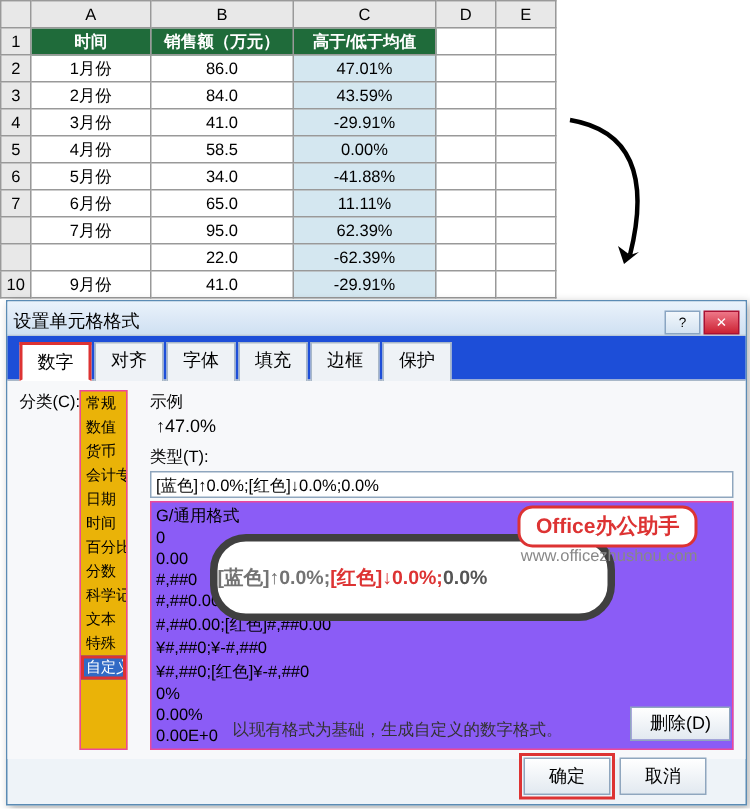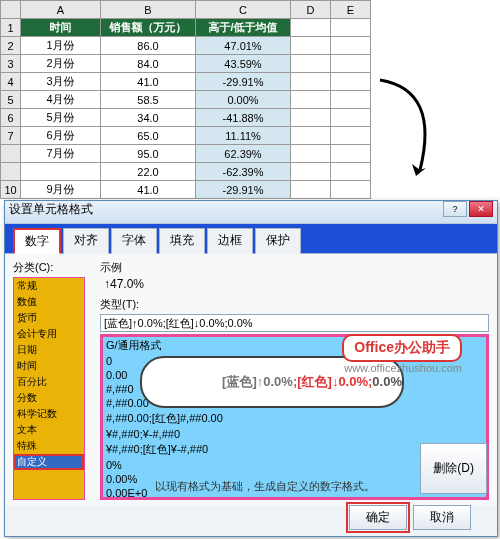--- a/index.html
+++ b/index.html
@@ -6,46 +6,46 @@
 .sheet{border-collapse:collapse;position:absolute;top:0;left:0}
 .sheet td,.sheet th{border:1px solid #999;text-align:center;padding:0;font-size:11px;height:18px;box-sizing:border-box}
 .colhdr{background:#e8e8e8;font-weight:normal;width:20px;height:16px}
 .rowhdr{background:#e8e8e8;width:20px}
 .colA{width:80px}.colB{width:95px}.colC{width:95px}.colD{width:40px}.colE{width:40px}
 .thdr{background:#1f6b3a;color:#fff;font-weight:bold}
 .hiC{background:#d4e7f0}
 .arrow{position:absolute;top:70px;left:370px;width:80px;height:120px}
 .arrow svg{width:100%;height:100%}
 .dlg{position:absolute;top:200px;left:4px;width:492px;height:335px;border:1px solid #5b8bb4;background:#eef3f8;box-shadow:2px 2px 6px rgba(0,0,0,.3)}
-.titlebar{background:linear-gradient(#eaf2fb,#cfe0f2);height:22px;display:flex;align-items:flex-start;padding:0 4px;font-size:12px;border-bottom:1px solid #b7c8da}
+.titlebar{background:linear-gradient(#eaf2fb,#cfe0f2);height:22px;display:flex;align-items:flex-end;padding:0 4px;font-size:12px;border-bottom:1px solid #b7c8da}
 .titlebar .t{flex:1}
 .winbtn{width:22px;height:14px;margin-left:2px;border:1px solid #8aa5c2;background:linear-gradient(#f2f7fc,#d4e3f1);font-size:9px;display:flex;align-items:center;justify-content:center;cursor:pointer}
 .winbtn.close{background:linear-gradient(#e78,#c23);color:#fff;border-color:#a13}
 .tabs{display:flex;padding:4px 8px 0 8px;background:#1d4ed8}
 .tab{padding:3px 10px;border:1px solid #a9b8c8;border-bottom:none;margin-right:2px;background:#eef2f6;cursor:pointer;font-size:12px}
 .tab.active{background:#fff;border:2px solid #d33;border-bottom:1px solid #fff;position:relative;z-index:2}
 .dlgbody{display:flex;padding:6px 8px;background:#f7f8fa;height:240px;border-top:1px solid #a9b8c8;margin-top:-1px}
-.catcol{width:72px;display:flex;flex-direction:column}
+.catcol{width:72px;display:flex;flex-direction:row}
 .catlbl{font-size:11px;margin-bottom:2px}
 .catlist{flex:1;background:#eab308;border:1px solid #ec4899;overflow:hidden;font-size:10px}
 .catlist div{padding:1px 3px;white-space:nowrap;cursor:pointer}
 .catlist div.sel{background:#316ac5;color:#fff;outline:2px solid #d33;outline-offset:-2px}
 .rcol{flex:1;margin-left:15px;display:flex;flex-direction:column;font-size:11px;position:relative}
 .samplebl{margin-top:0}
 .sample{padding:2px 0 6px 4px;font-size:12px}
 .typel{margin-bottom:2px}
 .typeinput{width:100%;border:1px solid #8fa6be;padding:2px 3px;font-size:11px;box-sizing:border-box;background:#fff}
-.typelist{flex:1;background:#7dd3fc;border:3px solid #ec4899;margin-top:2px;overflow:hidden;font-size:11px}
+.typelist{flex:1;background:#8b5cf6;border:1px solid #ec4899;margin-top:2px;overflow:hidden;font-size:11px}
 .typelist div{padding:1px 3px;white-space:nowrap}
-.callout{position:absolute;top:96px;left:40px;width:260px;height:48px;border:2px solid #404040;border-radius:24px;background:#fff;display:flex;align-items:center;justify-content:flex-end;z-index:5}
+.callout{position:absolute;top:96px;left:40px;width:260px;height:48px;border:5px solid #404040;border-radius:24px;background:#fff;display:flex;align-items:center;justify-content:flex-start;z-index:5}
 .callout span{font-weight:bold;font-size:13px}
 .callout .bl{color:#737373}.callout .rd{color:#d33}.callout .gy{color:#555}
 .badge{position:absolute;top:-24px;right:-60px;background:#fff;border:2px solid #d33;border-radius:10px;padding:3px 10px;font-weight:bold;font-size:14px;color:#d33;white-space:nowrap}
 .url{position:absolute;top:4px;right:-60px;font-size:11px;color:#888}
-.delbtn{position:absolute;right:10px;bottom:42px;padding:16px 12px;border:1px solid #8fa6be;background:linear-gradient(#fff,#e2e9f0);cursor:pointer;font-size:12px}
+.delbtn{position:absolute;right:10px;bottom:42px;padding:2px 12px;border:1px solid #8fa6be;background:linear-gradient(#fff,#e2e9f0);cursor:pointer;font-size:12px}
 .hint{position:absolute;bottom:42px;left:150px;font-size:11px;color:#333}
 .footer{position:absolute;bottom:6px;right:26px;display:flex}
 .btn{padding:3px 16px;border:1px solid #8fa6be;background:linear-gradient(#fff,#e2e9f0);margin-left:6px;cursor:pointer;font-size:12px}
 .btn.ok{outline:2px solid #d33;outline-offset:1px}
 </style>
 </head>
 <body>
 
 <table class="sheet">
  <tbody>

